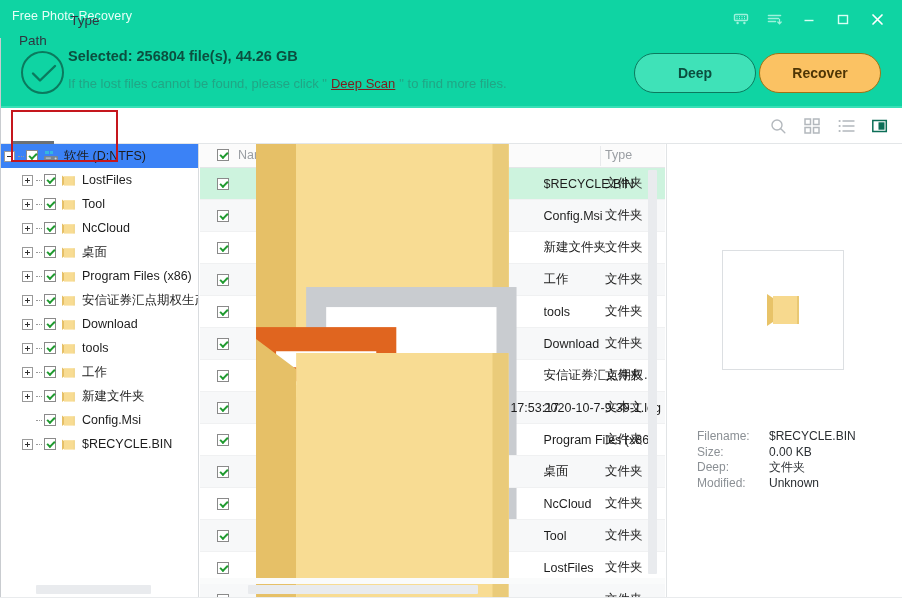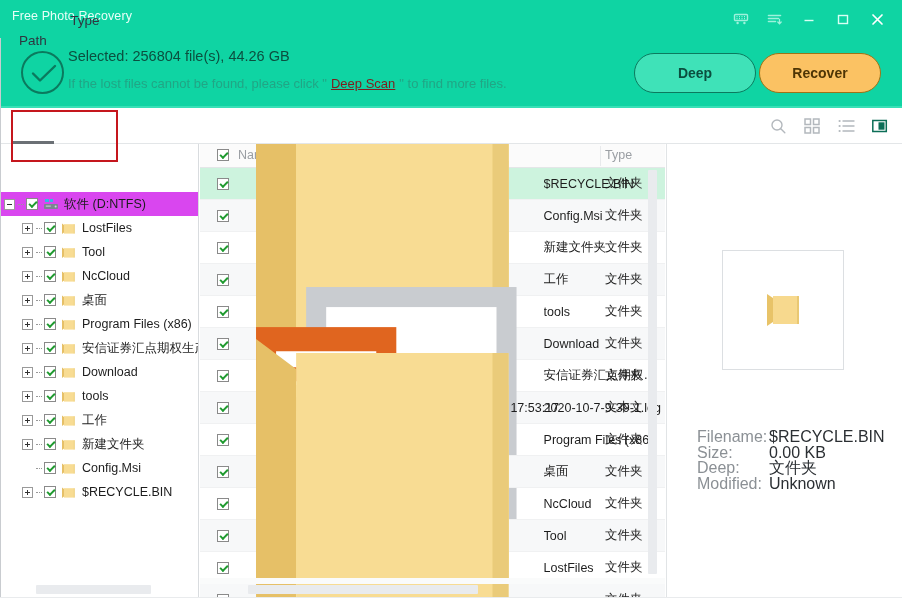--- a/index.html
+++ b/index.html
@@ -41,21 +41,21 @@
     position: absolute; left: 0; top: 38px; width: 902px; height: 70px;
     background: #0fd4a3;
   }
   .check-circle {
     position: absolute; left: 21px; top: 51px; width: 43px; height: 43px;
     border: 2px solid #0b7a5e; border-radius: 50%;
   }
   .check-circle svg { position: absolute; left: 8px; top: 11px; }
   .banner-title {
     position: absolute; left: 68px; top: 48px;
-    font-size: 14.5px; font-weight: normal; color: #0b4f3f;
+    font-size: 14.5px; font-weight: bold; color: #0b4f3f;
   }
   .banner-sub {
     position: absolute; left: 68px; top: 76px;
     font-size: 13px; color: #21a585; white-space: nowrap;
   }
   .deep-link {
     color: #7f1d1d; text-decoration: underline; cursor: pointer;
     padding: 0 4px;
   }
   .btn-home {
@@ -111,21 +111,21 @@
   
   .tree-panel {
     position: absolute; left: 0; top: 144px; width: 199px; height: 454px;
     background: #ffffff; border-right: 1px solid #d9dcdf;
     overflow: hidden;
   }
   .tree-row {
     position: relative; height: 24px; display: flex; align-items: center;
     font-size: 12.5px; color: #1d1d1d; white-space: nowrap; cursor: pointer;
   }
-  .tree-row.drive { background: #d946ef; padding-left: 4px; margin-top: 48px; }
+  .tree-row.drive { background: #3b82f6; padding-left: 4px; }
   .tree-row.child { padding-left: 22px; }
   .expander {
     width: 11px; height: 11px; border: 1px solid #9a9a9a; background: #fff;
     position: relative; flex: 0 0 auto; margin-right: 3px; cursor: pointer;
   }
   .expander::before {
     content: ""; position: absolute; left: 2px; top: 4px; width: 5px; height: 1px; background: #333;
   }
   .expander.plus::after {
     content: ""; position: absolute; left: 4px; top: 2px; width: 1px; height: 5px; background: #333;
@@ -195,21 +195,21 @@
     position: absolute; left: 666px; top: 144px; width: 236px; height: 454px;
     background: #ffffff; border-left: 1px solid #e1e4e6;
   }
   .preview-box {
     position: absolute; left: 55px; top: 106px; width: 122px; height: 120px;
     border: 1px solid #dcdfe2; background: #fff;
     display: flex; align-items: center; justify-content: center;
   }
   .meta {
     position: absolute; left: 30px; top: 285px;
-    font-size: 16px; line-height: 15.5px;
+    font-size: 12px; line-height: 15.5px;
   }
   .meta-row { display: flex; }
   .meta-key { width: 72px; color: #8b9095; }
   .meta-val { color: #2b2f33; }
 
   
   .watermark {
     position: absolute; right: 8px; bottom: 6px;
     width: 155px; height: 72px;
     pointer-events: none; opacity: .85;

